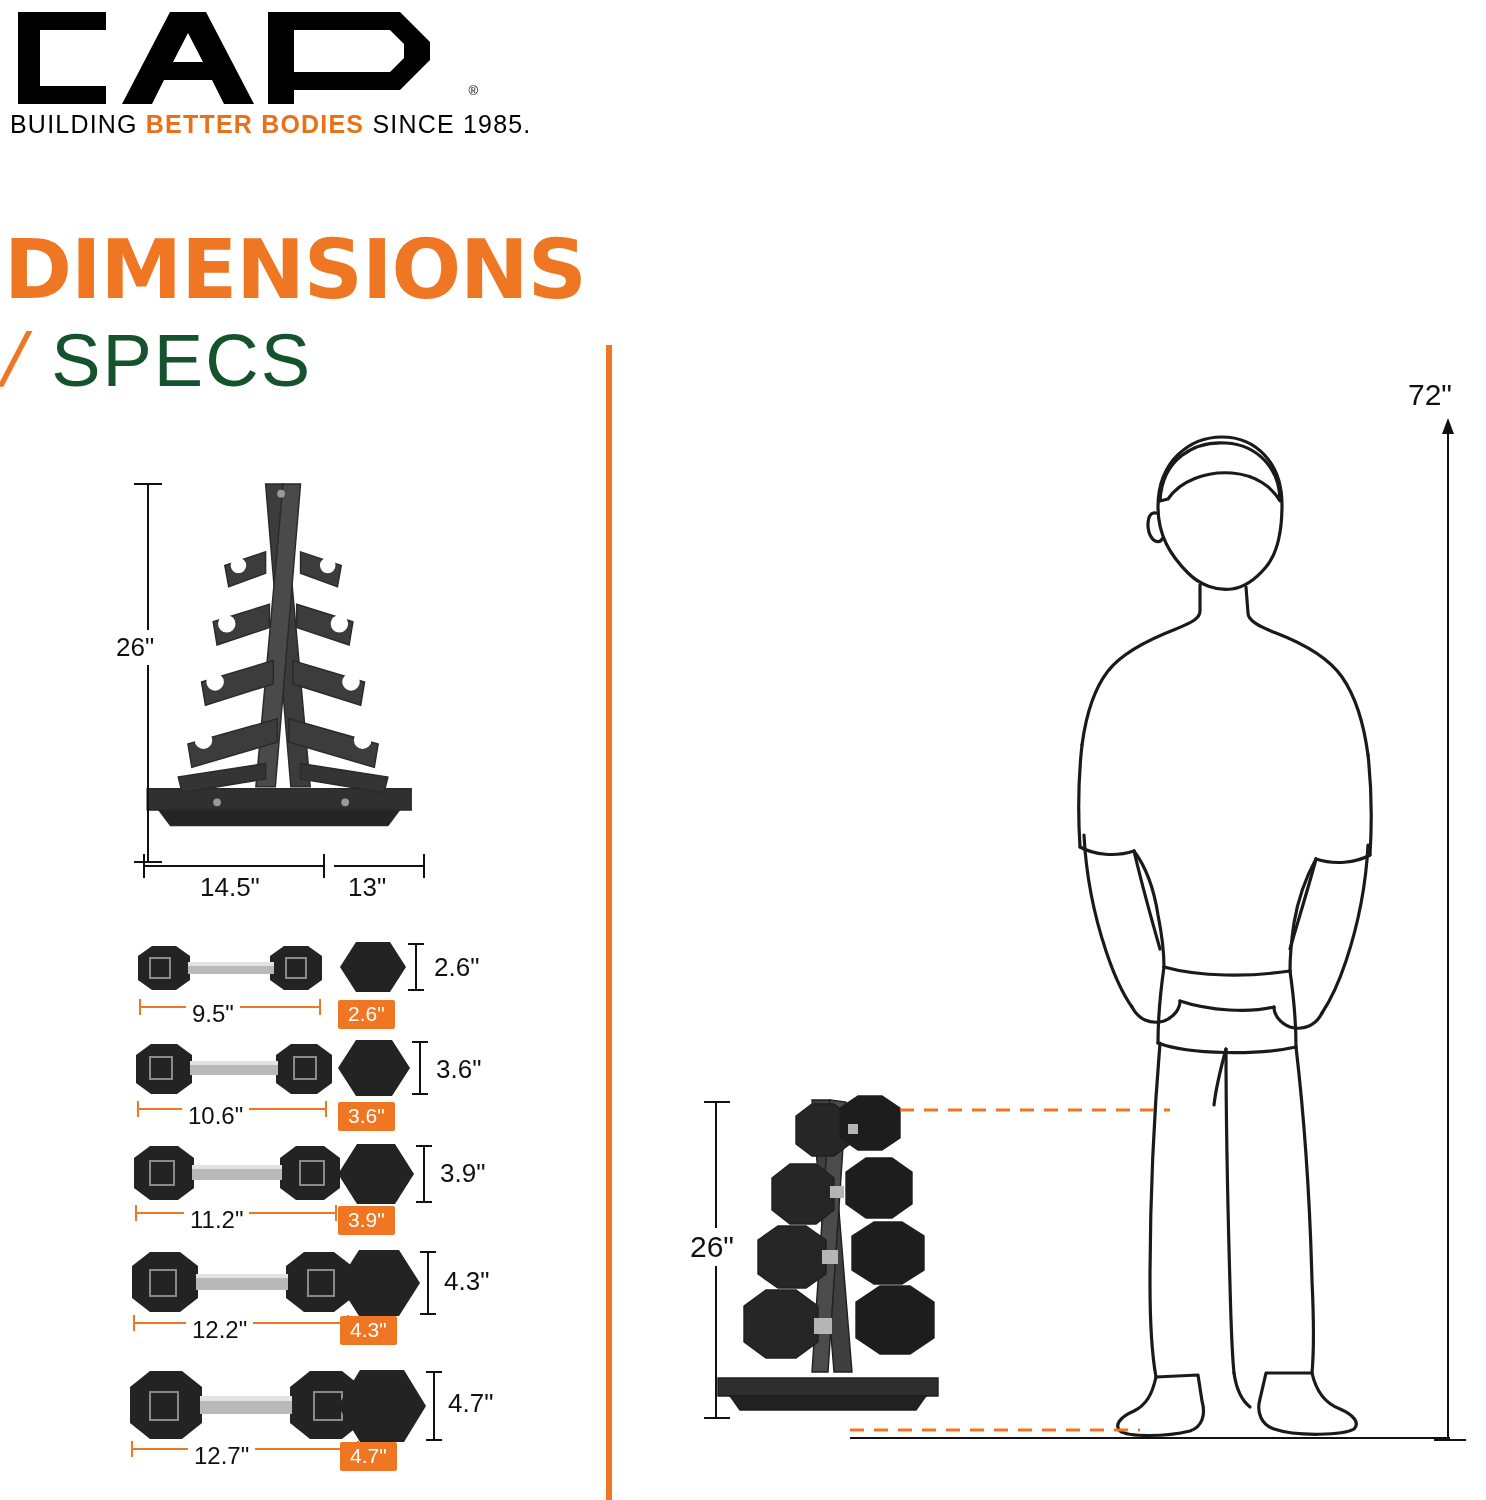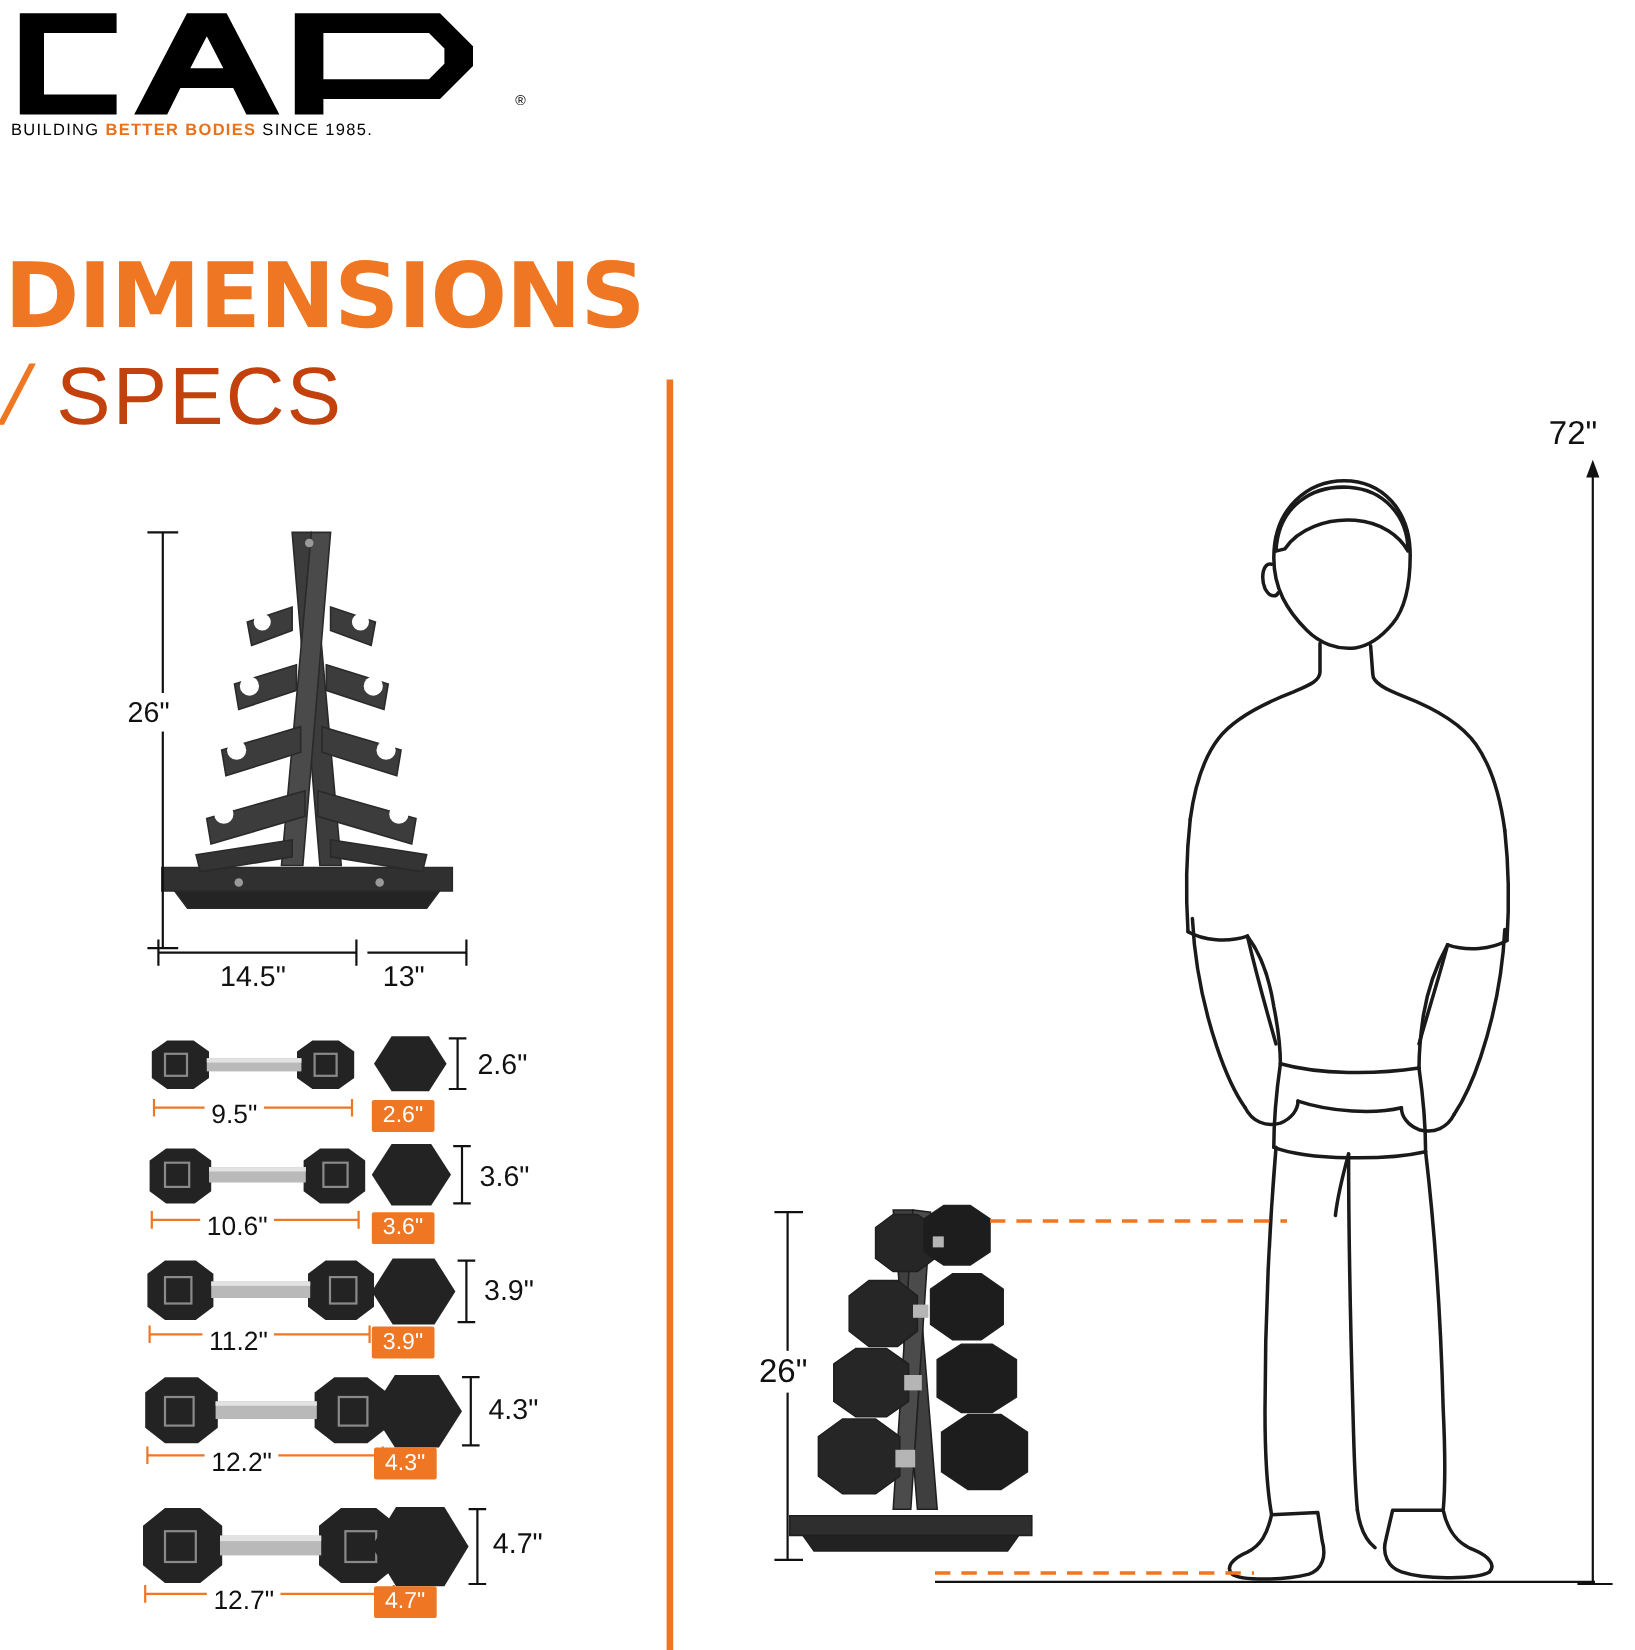--- a/index.html
+++ b/index.html
@@ -15,21 +15,21 @@
 
   
   #brand{left:10px;top:8px;width:500px;}
   .cap-logo-wrap{position:relative;width:480px;height:100px;}
   .reg-mark{
     position:absolute;right:12px;bottom:10px;
     font-size:13px;color:#000;
   }
   .tagline{
     margin-top:2px;
-    font-size:15px;
+    font-size:25px;
     letter-spacing:1.2px;
     color:#000;
     white-space:nowrap;
     font-family:"Liberation Sans", sans-serif;
   }
   .tagline b{color:#e8711a;font-weight:bold;}
 
   
   #headline{left:4px;top:228px;width:700px;}
   .dim-word{
@@ -37,21 +37,21 @@
     letter-spacing:-1px;line-height:84px;
     font-family:"DejaVu Sans", sans-serif;
   }
   .specs-row{display:flex;align-items:baseline;margin-top:8px;}
   .slash{
     font-size:76px;color:#ef7622;font-weight:300;
     transform:skewX(-14deg);display:inline-block;line-height:80px;
     font-family:"Liberation Sans", sans-serif;
   }
   .specs-word{
-    font-size:74px;color:#c2410c;font-weight:300;letter-spacing:2px;
+    font-size:74px;color:#14532d;font-weight:300;letter-spacing:2px;
     margin-left:26px;line-height:80px;
     font-family:"Liberation Sans", sans-serif;
   }
 
   
   #divider{left:606px;top:345px;width:6px;height:1155px;background:#ef7622;}
 
   
   .dim-label{
     font-size:26px;color:#111;font-family:"Liberation Sans", sans-serif;

